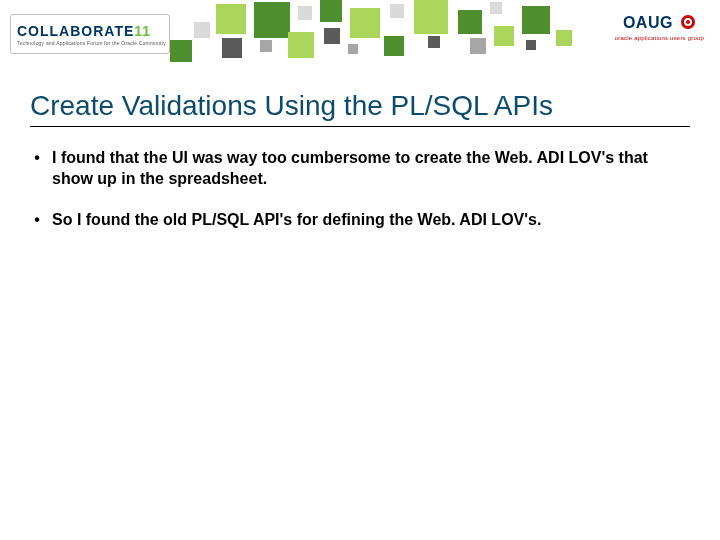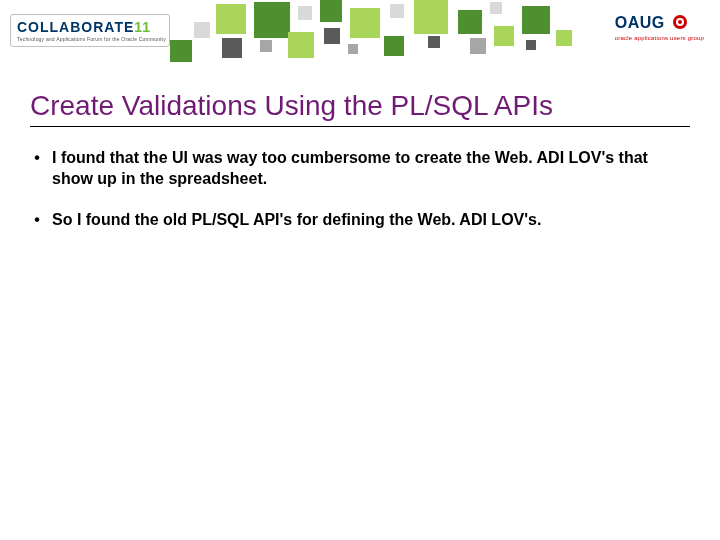--- a/index.html
+++ b/index.html
@@ -19,21 +19,21 @@
   .header {
     position: relative;
     width: 100%;
     height: 70px;
   }
   .collab-badge {
     position: absolute;
     top: 14px;
     left: 10px;
     width: 160px;
-    height: 33px;
+    height: 40px;
     border: 1px solid #bfbfbf;
     border-radius: 3px;
     background: #ffffff;
     display: flex;
     flex-direction: column;
     justify-content: center;
     padding: 0 6px;
     box-sizing: border-box;
   }
   .collab-badge .line1 {
@@ -66,21 +66,21 @@
   }
   .green-dk { background: #4e8f2e; }
   .green-lt { background: #a8d55a; }
   .gray-dk  { background: #5a5a5a; }
   .gray-md  { background: #a6a6a6; }
   .gray-lt  { background: #d9d9d9; }
   .oaug-logo {
     position: absolute;
     top: 14px;
     right: 16px;
-    text-align: left;
+    text-align: center;
   }
   .oaug-logo .brand {
     font-size: 16px;
     font-weight: bold;
     color: #003366;
     letter-spacing: 0.5px;
   }
   .oaug-logo .brand .red-dot {
     display: inline-block;
     vertical-align: middle;
@@ -92,21 +92,21 @@
     margin-top: 1px;
     letter-spacing: 0.2px;
   }
   .title {
     position: absolute;
     top: 90px;
     left: 30px;
     right: 30px;
     font-size: 28px;
     font-weight: 500;
-    color: #701a75;
+    color: #0c4a6e;
     border-bottom: 1px solid #000;
     padding-bottom: 4px;
   }
   .body {
     position: absolute;
     top: 148px;
     left: 30px;
     right: 40px;
   }
   .bullet {

